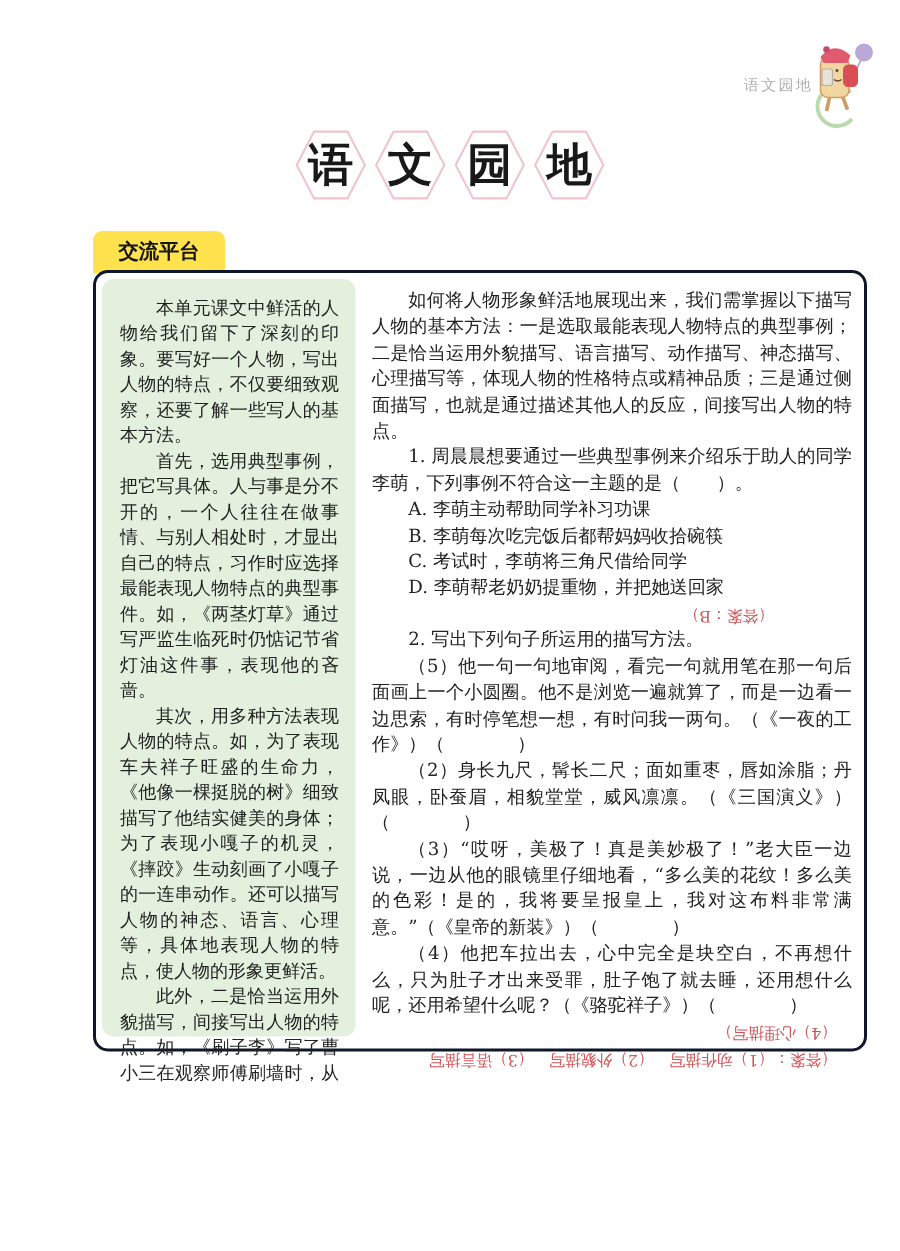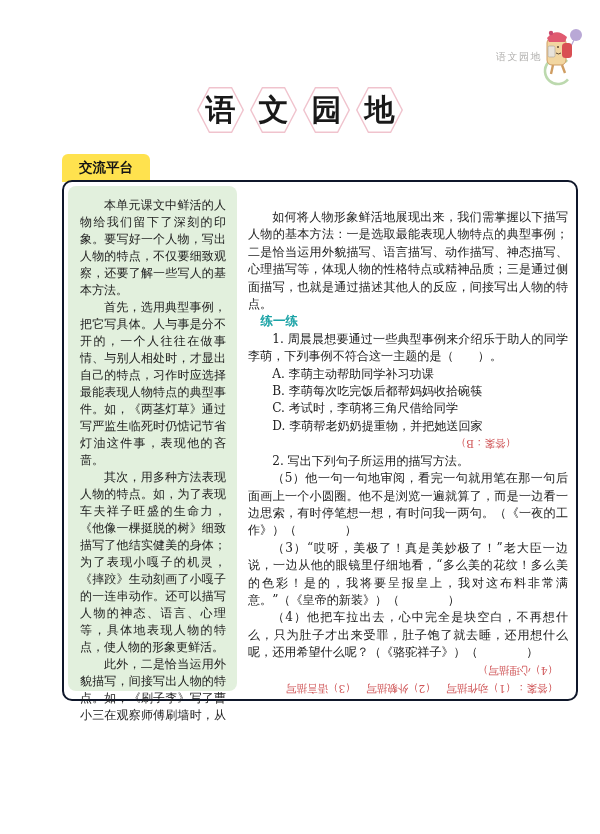--- a/index.html
+++ b/index.html
@@ -31,21 +31,21 @@
   
   .box { position:absolute; left:62px; top:180px; width:516px; height:521px;
          border:2px solid #0f172a; border-radius:10px; background:#fff; }
 
   .green-panel { position:absolute; left:4px; top:4px; width:169px; height:505px;
                  background:#e2f0dd; border-radius:8px; padding:11px 11px 0 12px;
                  font-size:12px; line-height:17px; color:#222; text-align:justify; }
   .green-panel p { text-indent:2em; }
 
   .right-col { position:absolute; left:184px; top:10px; width:320px;
-               font-size:12.1px; line-height:17.4px; color:#222; text-align:justify;margin-top:17px; }
+               font-size:12.1px; line-height:17.4px; color:#222; text-align:justify; }
   .right-col p { text-indent:2em; }
   .practice { font-family:"Liberation Sans",sans-serif; font-weight:700; color:#1ba3a6;
               font-size:12.5px; text-indent:1em; text-align:left; }
   .rot-ans1 { transform:rotate(180deg); color:#cf5456; font-size:10.5px; line-height:17.4px;
               padding-left:52px; text-align:left; text-indent:0; }
   .rot-ans2 { transform:rotate(180deg); color:#cf5456; font-size:10.5px; line-height:17.5px;
               width:334px; margin-left:-16px; padding-left:8px; white-space:pre-line;
               text-align:left; text-indent:0; }
 
   
@@ -106,31 +106,31 @@
 
     <div class="green-panel">
       <p>本单元课文中鲜活的人物给我们留下了深刻的印象。要写好一个人物，写出人物的特点，不仅要细致观察，还要了解一些写人的基本方法。</p>
       <p>首先，选用典型事例，把它写具体。人与事是分不开的，一个人往往在做事情、与别人相处时，才显出自己的特点，习作时应选择最能表现人物特点的典型事件。如，《两茎灯草》通过写严监生临死时仍惦记节省灯油这件事，表现他的吝啬。</p>
       <p>其次，用多种方法表现人物的特点。如，为了表现车夫祥子旺盛的生命力，《他像一棵挺脱的树》细致描写了他结实健美的身体；为了表现小嘎子的机灵，《摔跤》生动刻画了小嘎子的一连串动作。还可以描写人物的神态、语言、心理等，具体地表现人物的特点，使人物的形象更鲜活。</p>
       <p>此外，二是恰当运用外貌描写，间接写出人物的特点。如，《刷子李》写了曹小三在观察师傅刷墙时，从崇敬到质疑再到崇敬的心理变化，侧面反映出刷子李的高超技艺。</p>
     </div>
 
     <div class="right-col">
       <p>如何将人物形象鲜活地展现出来，我们需掌握以下描写人物的基本方法：一是选取最能表现人物特点的典型事例；二是恰当运用外貌描写、语言描写、动作描写、神态描写、心理描写等，体现人物的性格特点或精神品质；三是通过侧面描写，也就是通过描述其他人的反应，间接写出人物的特点。</p>
-      <div class="practice">练一练</div>
 
       <p>1. 周晨晨想要通过一些典型事例来介绍乐于助人的同学李萌，下列事例不符合这一主题的是（　　）。</p>
       <p>A. 李萌主动帮助同学补习功课</p>
       <p>B. 李萌每次吃完饭后都帮妈妈收拾碗筷</p>
       <p>C. 考试时，李萌将三角尺借给同学</p>
       <p>D. 李萌帮老奶奶提重物，并把她送回家</p>
       <div class="rot-ans1">（答案：B）</div>
 
       <p>2. 写出下列句子所运用的描写方法。</p>
       <p>（5）他一句一句地审阅，看完一句就用笔在那一句后面画上一个小圆圈。他不是浏览一遍就算了，而是一边看一边思索，有时停笔想一想，有时问我一两句。（《一夜的工作》）（　　　　）</p>
+      <p>（2）身长九尺，髯长二尺；面如重枣，唇如涂脂；丹凤眼，卧蚕眉，相貌堂堂，威风凛凛。（《三国演义》）（　　　　）</p>
       <p>（3）“哎呀，美极了！真是美妙极了！”老大臣一边说，一边从他的眼镜里仔细地看，“多么美的花纹！多么美的色彩！是的，我将要呈报皇上，我对这布料非常满意。”（《皇帝的新装》）（　　　　）</p>
       <p>（4）他把车拉出去，心中完全是块空白，不再想什么，只为肚子才出来受罪，肚子饱了就去睡，还用想什么呢，还用希望什么呢？（《骆驼祥子》）（　　　　）</p>
       <div class="rot-ans2">（答案：（1）动作描写　（2）外貌描写　（3）语言描写
 （4）心理描写）</div>
     </div>
   </div>
 
   <div class="page-num">149</div>
   <div class="hill"></div>
 

